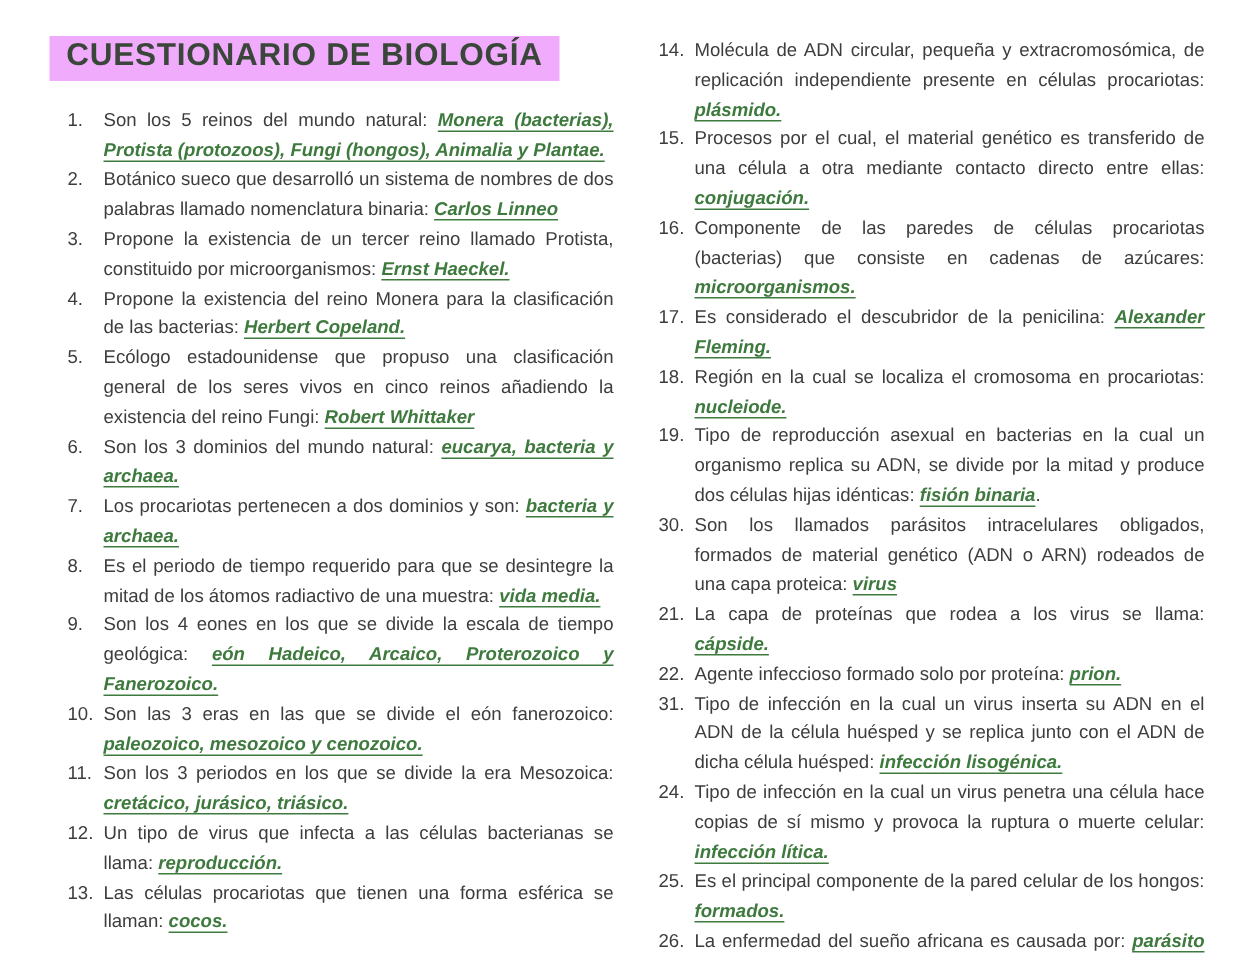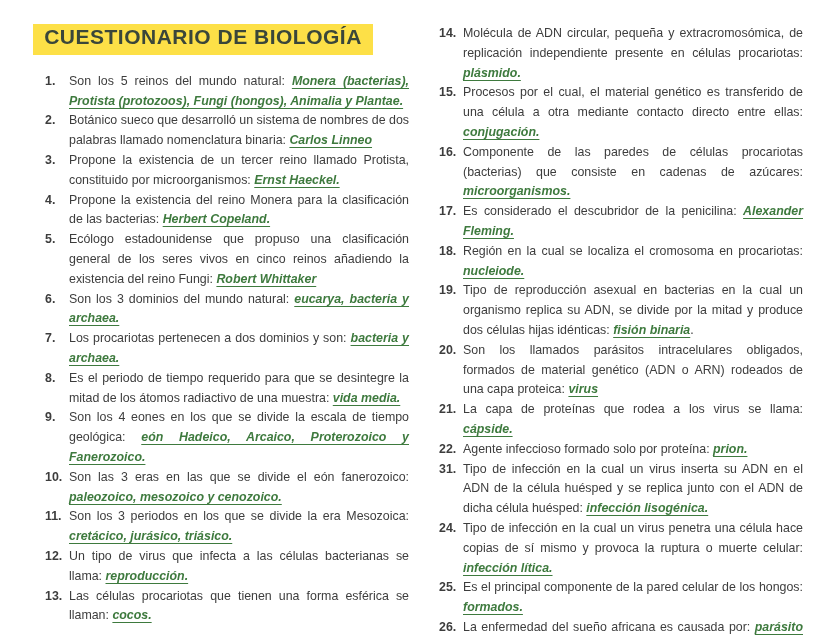--- a/index.html
+++ b/index.html
@@ -16,33 +16,33 @@
   .title-highlight{
     box-sizing:border-box;width:340px;margin-left:-12px;
     background:#d9e6d3;text-align:center;
     padding:3px 0 4px 0;margin-bottom:17px;
   }
   .title-highlight .title-text{
     font-size:21px;font-weight:bold;letter-spacing:0.5px;color:#3a463a;
     font-stretch:semi-condensed;
   }
   .q-item{display:flex;align-items:flex-start;}
-  .q-num{flex:0 0 24px;white-space:nowrap;font-weight:bold;}
+  .q-num{flex:0 0 24px;white-space:nowrap;}
   .q-text{flex:1;text-align:justify;}
   .ans{
     color:#3e7a3e;font-weight:bold;font-style:italic;
     text-decoration:underline;text-decoration-thickness:1.2px;text-underline-offset:2.5px;
   }
 </style>
 </head>
 <body style="color: rgb(61, 61, 61);">
 
 <div class="page">
   <div class="col col-left">
-    <div class="title-highlight" style="background: #fde047;">
+    <div class="title-highlight" style="background: #f0abfc;">
       <span class="title-text" style="color: rgb(58, 70, 58);">CUESTIONARIO DE BIOLOGÍA</span>
     </div>
     <div id="left-list">
         <div class="q-item">
           <span class="q-num">1.</span>
           <div class="q-text"><span>Son los 5 reinos del mundo natural: </span><span class="ans" style="color: rgb(62, 122, 62);">Monera (bacterias), Protista (protozoos), Fungi (hongos), Animalia y Plantae.</span></div>
         </div>
         <div class="q-item">
           <span class="q-num">2.</span>
           <div class="q-text"><span>Botánico sueco que desarrolló un sistema de nombres de dos palabras llamado nomenclatura binaria: </span><span class="ans" style="color: rgb(62, 122, 62);">Carlos Linneo</span></div>
@@ -113,21 +113,21 @@
         </div>
         <div class="q-item">
           <span class="q-num">18.</span>
           <div class="q-text"><span>Región en la cual se localiza el cromosoma en procariotas: </span><span class="ans" style="color: rgb(62, 122, 62);">nucleiode.</span></div>
         </div>
         <div class="q-item">
           <span class="q-num">19.</span>
           <div class="q-text"><span>Tipo de reproducción asexual en bacterias en la cual un organismo replica su ADN, se divide por la mitad y produce dos células hijas idénticas: </span><span class="ans" style="color: rgb(62, 122, 62);">fisión binaria</span><span>.</span></div>
         </div>
         <div class="q-item">
-          <span class="q-num">20.</span>
+          <span class="q-num">30.</span>
           <div class="q-text"><span>Son los llamados parásitos intracelulares obligados, formados de material genético (ADN o ARN) rodeados de una capa proteica: </span><span class="ans" style="color: rgb(62, 122, 62);">virus</span></div>
         </div>
         <div class="q-item">
           <span class="q-num">21.</span>
           <div class="q-text"><span>La capa de proteínas que rodea a los virus se llama: </span><span class="ans" style="color: rgb(62, 122, 62);">cápside.</span></div>
         </div>
         <div class="q-item">
           <span class="q-num">22.</span>
           <div class="q-text"><span>Agente infeccioso formado solo por proteína: </span><span class="ans" style="color: rgb(62, 122, 62);">prion.</span></div>
         </div>

